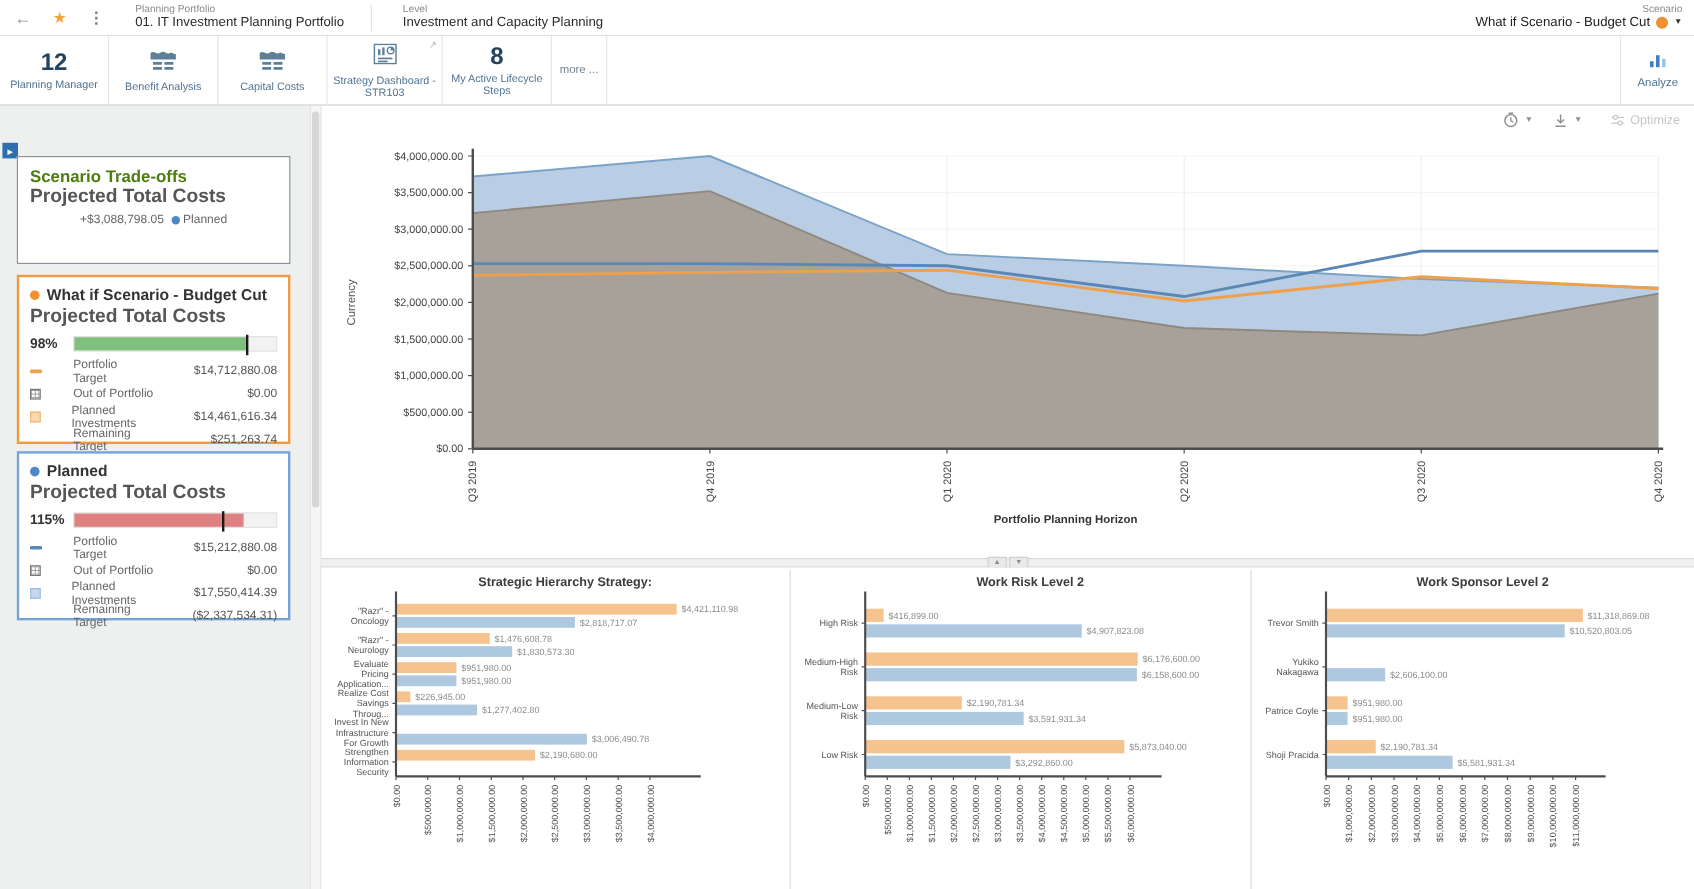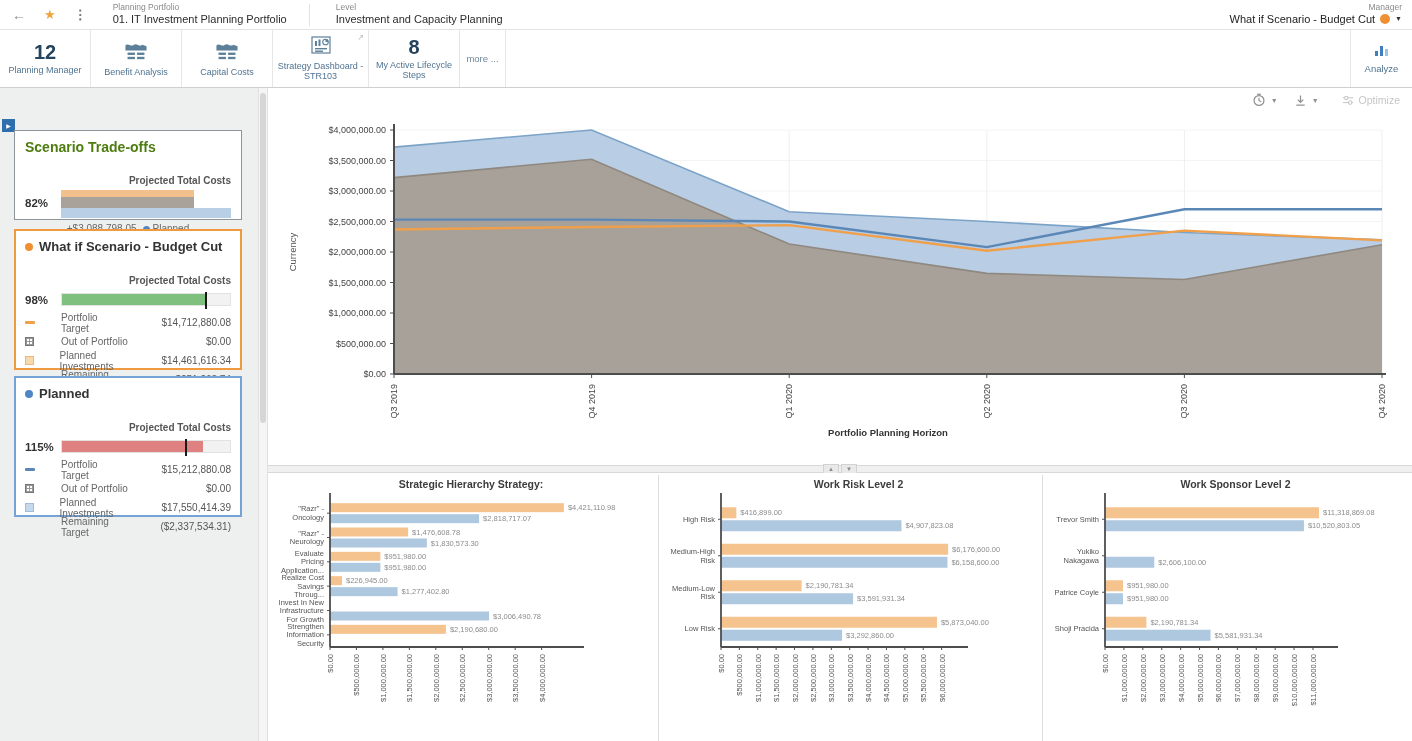--- a/index.html
+++ b/index.html
@@ -53,21 +53,21 @@
   .collapse-btn { position:absolute; top:31px; left:2px; width:13px; height:13px; background:#2f6fae;
                   color:#fff; font-size:6px; display:flex; align-items:center; justify-content:center; cursor:pointer; }
   .card { position:absolute; left:14px; width:228px; background:#fff; }
   .card1 { top:42px; height:90px; border:1px solid #8d949c; padding:8px 10px 5px; }
   .card2 { top:141px; height:141px; border:2px solid #ef9a41; padding:6px 9px; }
   .card3 { top:288px; height:141px; border:2px solid #74a3d6; padding:6px 9px; }
   .card-title { font-size:14px; font-weight:bold; color:#4d7c0f; }
   .card-title-sm { font-size:13px; font-weight:bold; color:#333; }
   .dot { width:8px; height:8px; border-radius:50%; display:inline-block; margin-right:6px; }
   .dot.orange { background:#f09033; } .dot.blue { background:#4f87c5; }
-  .card-sub { text-align:right; font-size:10px; font-weight:bold; color:#555; margin-top:20px; }
+  .card-sub { text-align:left; font-size:16px; font-weight:bold; color:#555; margin-top:0; }
   .prog-row { display:flex; align-items:center; margin:7px 0 7px; }
   .prog-pct { width:36px; font-size:11.5px; font-weight:bold; color:#333; }
   .prog-track { flex:1; height:13px; background:#f2f2f2; border:1px solid #e2e2e2; position:relative; }
   .prog-fill { height:100%; }
   .prog-fill.green { background:#7fc07f; } .prog-fill.red { background:#df8181; }
   .prog-marker { position:absolute; top:-2px; width:2px; height:17px; background:#1a1a1a; }
   .lg-row { display:flex; align-items:center; font-size:10px; color:#666; height:19px;gap:20px; }
   .lg-ic { width:16px; display:flex; }
   .lg-label { flex:1; }
   .lg-val { color:#555;padding-left:28px; }
@@ -120,21 +120,21 @@
     <div class="crumb">
       <span class="crumb-label">Planning Portfolio</span>
       <span class="crumb-value">01. IT Investment Planning Portfolio</span>
     </div>
     <div class="crumb-div"></div>
     <div class="crumb">
       <span class="crumb-label">Level</span>
       <span class="crumb-value">Investment and Capacity Planning</span>
     </div>
     <div class="scenario">
-      <span class="scen-label">Manager</span>
+      <span class="scen-label">Scenario</span>
       <span class="scen-row">
         <span class="scen-value">What if Scenario - Budget Cut</span>
         <span class="scen-dot"></span>
         <span class="scen-chev">▼</span>
       </span>
     </div>
   </div>
 
   <div class="tabstrip">
     <div class="tile">
@@ -199,28 +199,20 @@
       <span class="analyze-label">Analyze</span>
     </div>
   </div>
 
   <div class="sidebar">
     <div class="collapse-btn">▶</div>
 
     <div class="card card1">
       <div class="card-title">Scenario Trade-offs</div>
       <div class="card-sub">Projected Total Costs</div>
-      <div class="t-row">
-        <div class="t-pct">82%</div>
-        <div class="t-stack">
-          <div class="t-orange" style="width: 78%;"></div>
-          <div class="t-gray" style="width: 78%;"></div>
-          <div class="t-blue" style="width: 100%;"></div>
-        </div>
-      </div>
       <div class="t-cap">
         <span>+$3,088,798.05</span><span class="dot blue"></span><span>Planned</span>
       </div>
     </div>
 
     <div class="card card2">
       <div>
         <span class="dot orange"></span><span class="card-title-sm">What if Scenario - Budget Cut</span>
       </div>
       <div class="card-sub">Projected Total Costs</div>

